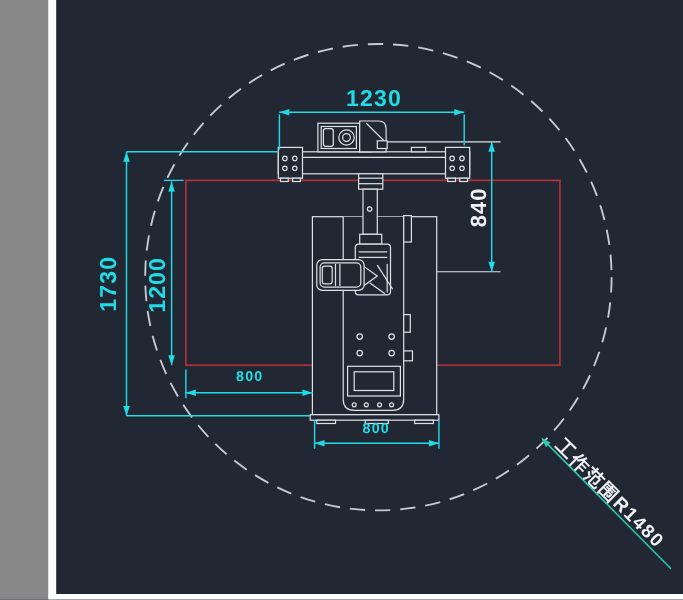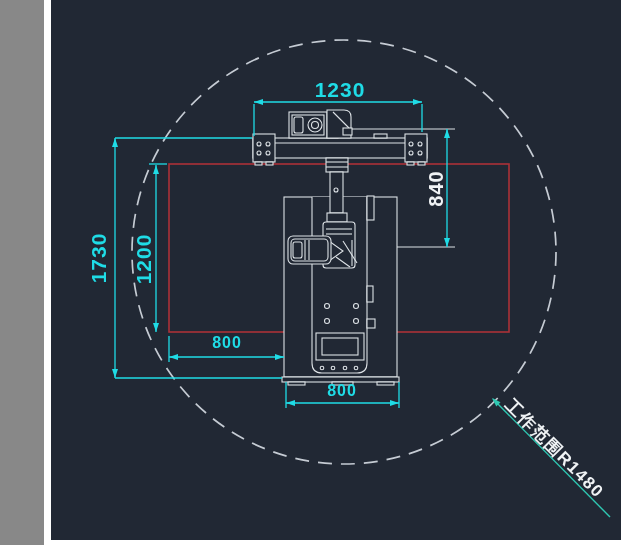--- a/index.html
+++ b/index.html
@@ -20,21 +20,21 @@
   .m{stroke:var(--machine-white);stroke-width:1.1;fill:none;}
   .mo{stroke:var(--machine-white);stroke-width:1.1;fill:var(--canvas-bg);}
   .wext{stroke:var(--machine-white);stroke-width:1;fill:none;}
   .dim{stroke:var(--dim-cyan);stroke-width:1.3;fill:none;}
   .dimfill{fill:var(--dim-cyan);stroke:none;}
   .leader{stroke:var(--leader-teal);stroke-width:1.4;fill:none;}
   .leaderfill{fill:var(--leader-teal);stroke:none;}
   
   .lbl{position:absolute;color:var(--dim-cyan);font-weight:bold;
        font-size:21px;letter-spacing:1px;text-align:center;white-space:nowrap;}
-  .lbl.small{font-size:16px;}
+  .lbl.small{font-size:13px;}
   .lbl.white{color:var(--text-white);}
   .rot90{transform:rotate(-90deg);}
   .work-range{
     position:absolute;left:472px;top:394px;color:var(--text-white);
     font-size:17px;font-weight:bold;letter-spacing:1.5px;white-space:nowrap;
     transform:rotate(45deg);transform-origin:left top;
   }
 </style>
 </head>
 <body>

